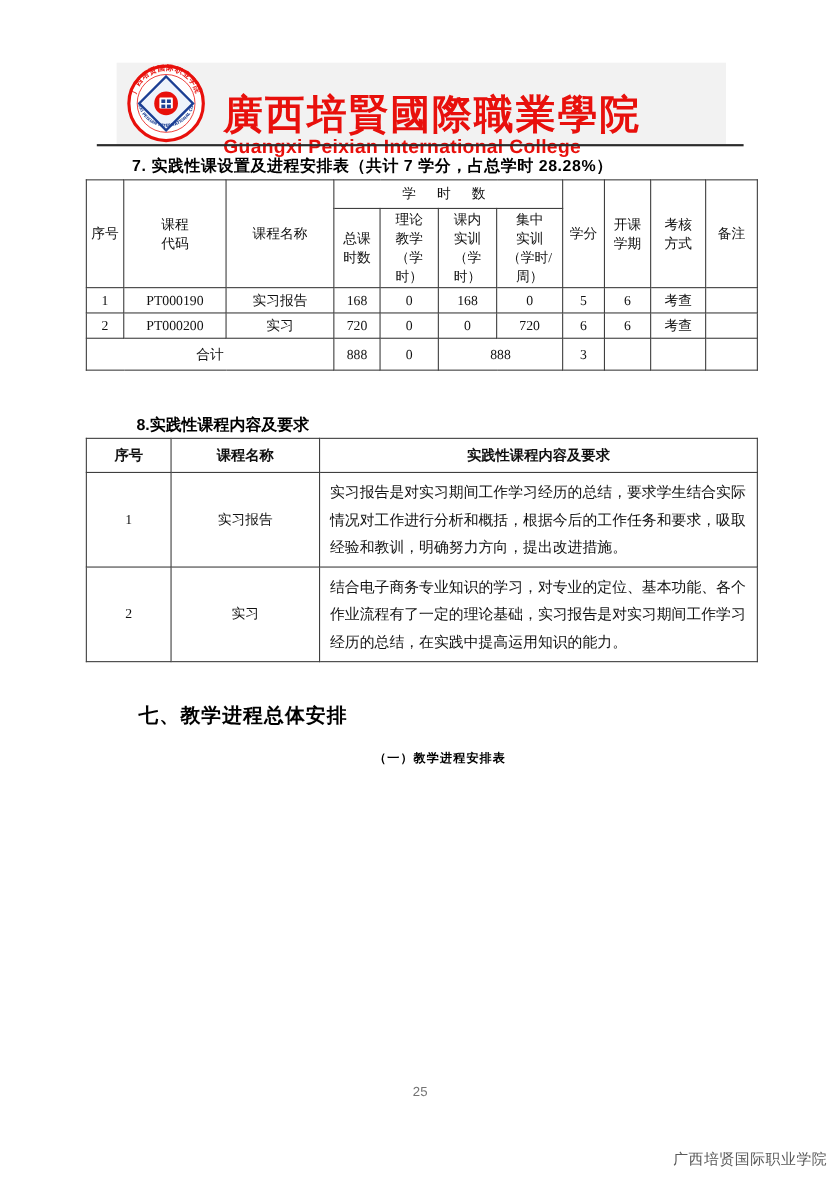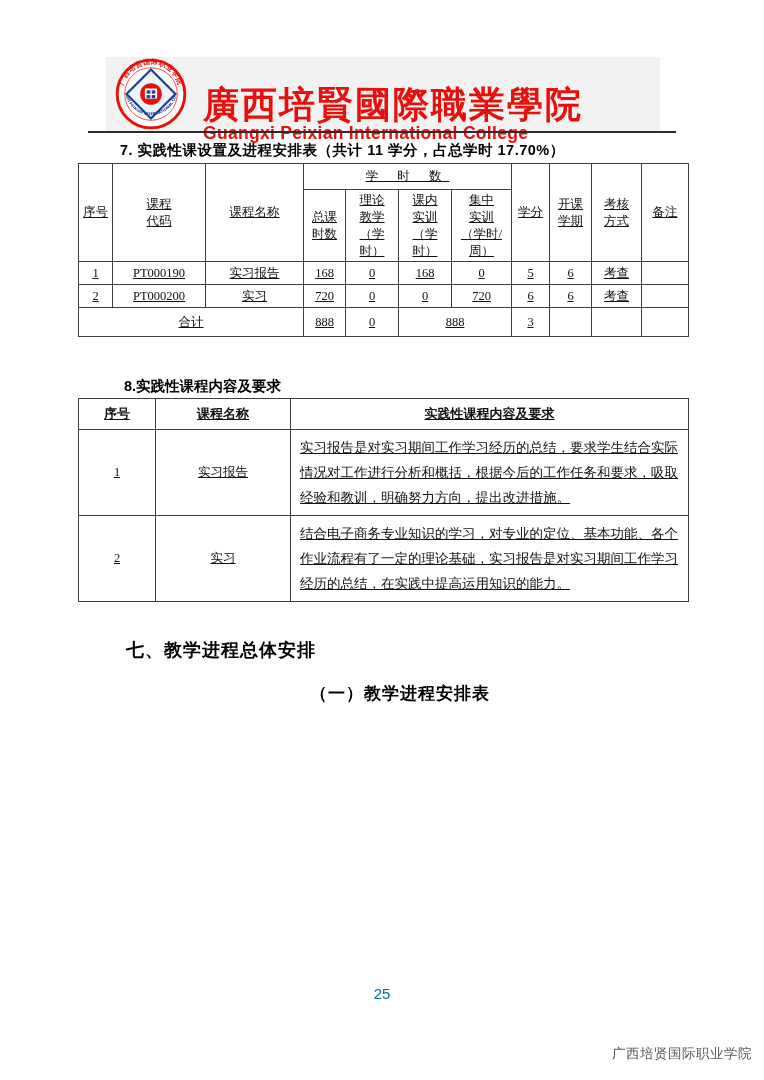--- a/index.html
+++ b/index.html
@@ -41,50 +41,49 @@
   .header-rule{position:absolute; left:88px; top:131px; width:588px; height:2px; background:#2b2b2b;}
 
   
   .sec-title{
     position:absolute; font-weight:bold; color:#000;
     font-family:"Liberation Sans","DejaVu Sans",sans-serif; font-size:14.5px;
   }
   #sec7-title{left:120px; top:141px; letter-spacing:0.5px;}
   #sec8-title{left:124px; top:377px;}
   #chapter-heading{left:126px; top:638px; font-size:18px; letter-spacing:1px;}
-  #sub-heading{left:78px; top:682px; width:610px; text-align:center; padding-left:34px; box-sizing:border-box; font-size:17px; letter-spacing:1px;}
+  #sub-heading{left:78px; top:682px; width:610px; text-align:center; padding-left:34px; box-sizing:border-box; font-size:11px; letter-spacing:1px;}
 
   
   table{border-collapse:collapse; table-layout:fixed;}
   .doc-table{position:absolute; left:78px; width:610px;}
   #table1{top:163px;}
   #table2{top:398px;}
   .doc-table th,.doc-table td{
     border:1px solid var(--border); text-align:center; vertical-align:middle;
     font-size:12.5px; font-weight:normal; padding:1px 2px; color:#111;
     overflow:hidden;
-    text-decoration:underline;
   }
   .pre{white-space:pre-line; line-height:17px;}
   #table1 .grp{letter-spacing:8px;}
   #table1 tr.hr1{height:26px;}
   #table1 tr.hr2{height:72px;}
   #table1 tr.dr{height:23px;}
   #table1 tr.tr-total{height:29px;}
   #table2 tr.hr1{height:31px;}
   #table2 th{font-weight:bold; font-size:13px;}
   #table2 td.content{
     text-align:left; padding:5px 10px 5px 9px; font-size:13.5px; line-height:25px;
   }
   #table2 tr.r1{height:74px;}
   #table2 tr.r2{height:84px;}
 
   
   .page-number{position:absolute; left:0; top:985px; width:764px; text-align:center;
-    font-size:15px; font-family:"Liberation Sans","DejaVu Sans",sans-serif; color:#0369a1;}
+    font-size:12px; font-family:"Liberation Sans","DejaVu Sans",sans-serif; color:#737373;}
   .footer-college{position:absolute; right:12px; top:1045px; font-size:13.5px;
     color:var(--footer_text); font-family:"DejaVu Sans","Liberation Sans",sans-serif; letter-spacing:0.5px;}
 </style>
 </head>
 <body>
 
 <div class="page">
 
   <div class="header-band">
     <svg class="logo" viewBox="0 0 100 100" aria-hidden="true">
@@ -108,21 +107,21 @@
         <textPath href="#arcBottom" startOffset="50%">GUANGXI PEIXIAN INTERNATIONAL COLLEGE</textPath>
       </text>
     </svg>
     <div class="header-titles">
       <div class="college-cn">廣西培賢國際職業學院</div>
       <div class="college-en">Guangxi Peixian International College</div>
     </div>
   </div>
   <div class="header-rule"></div>
 
-  <div class="sec-title" id="sec7-title">7. 实践性课设置及进程安排表（共计 11 学分，占总学时 17.70%）</div>
+  <div class="sec-title" id="sec7-title">7. 实践性课设置及进程安排表（共计 7 学分，占总学时 28.28%）</div>
 
   <table class="doc-table" id="table1">
     <colgroup>
       <col style="width:34px">
         <col style="width:93px">
         <col style="width:98px">
       <col style="width:42px">
         <col style="width:53px">
         <col style="width:53px">
       <col style="width:60px">

